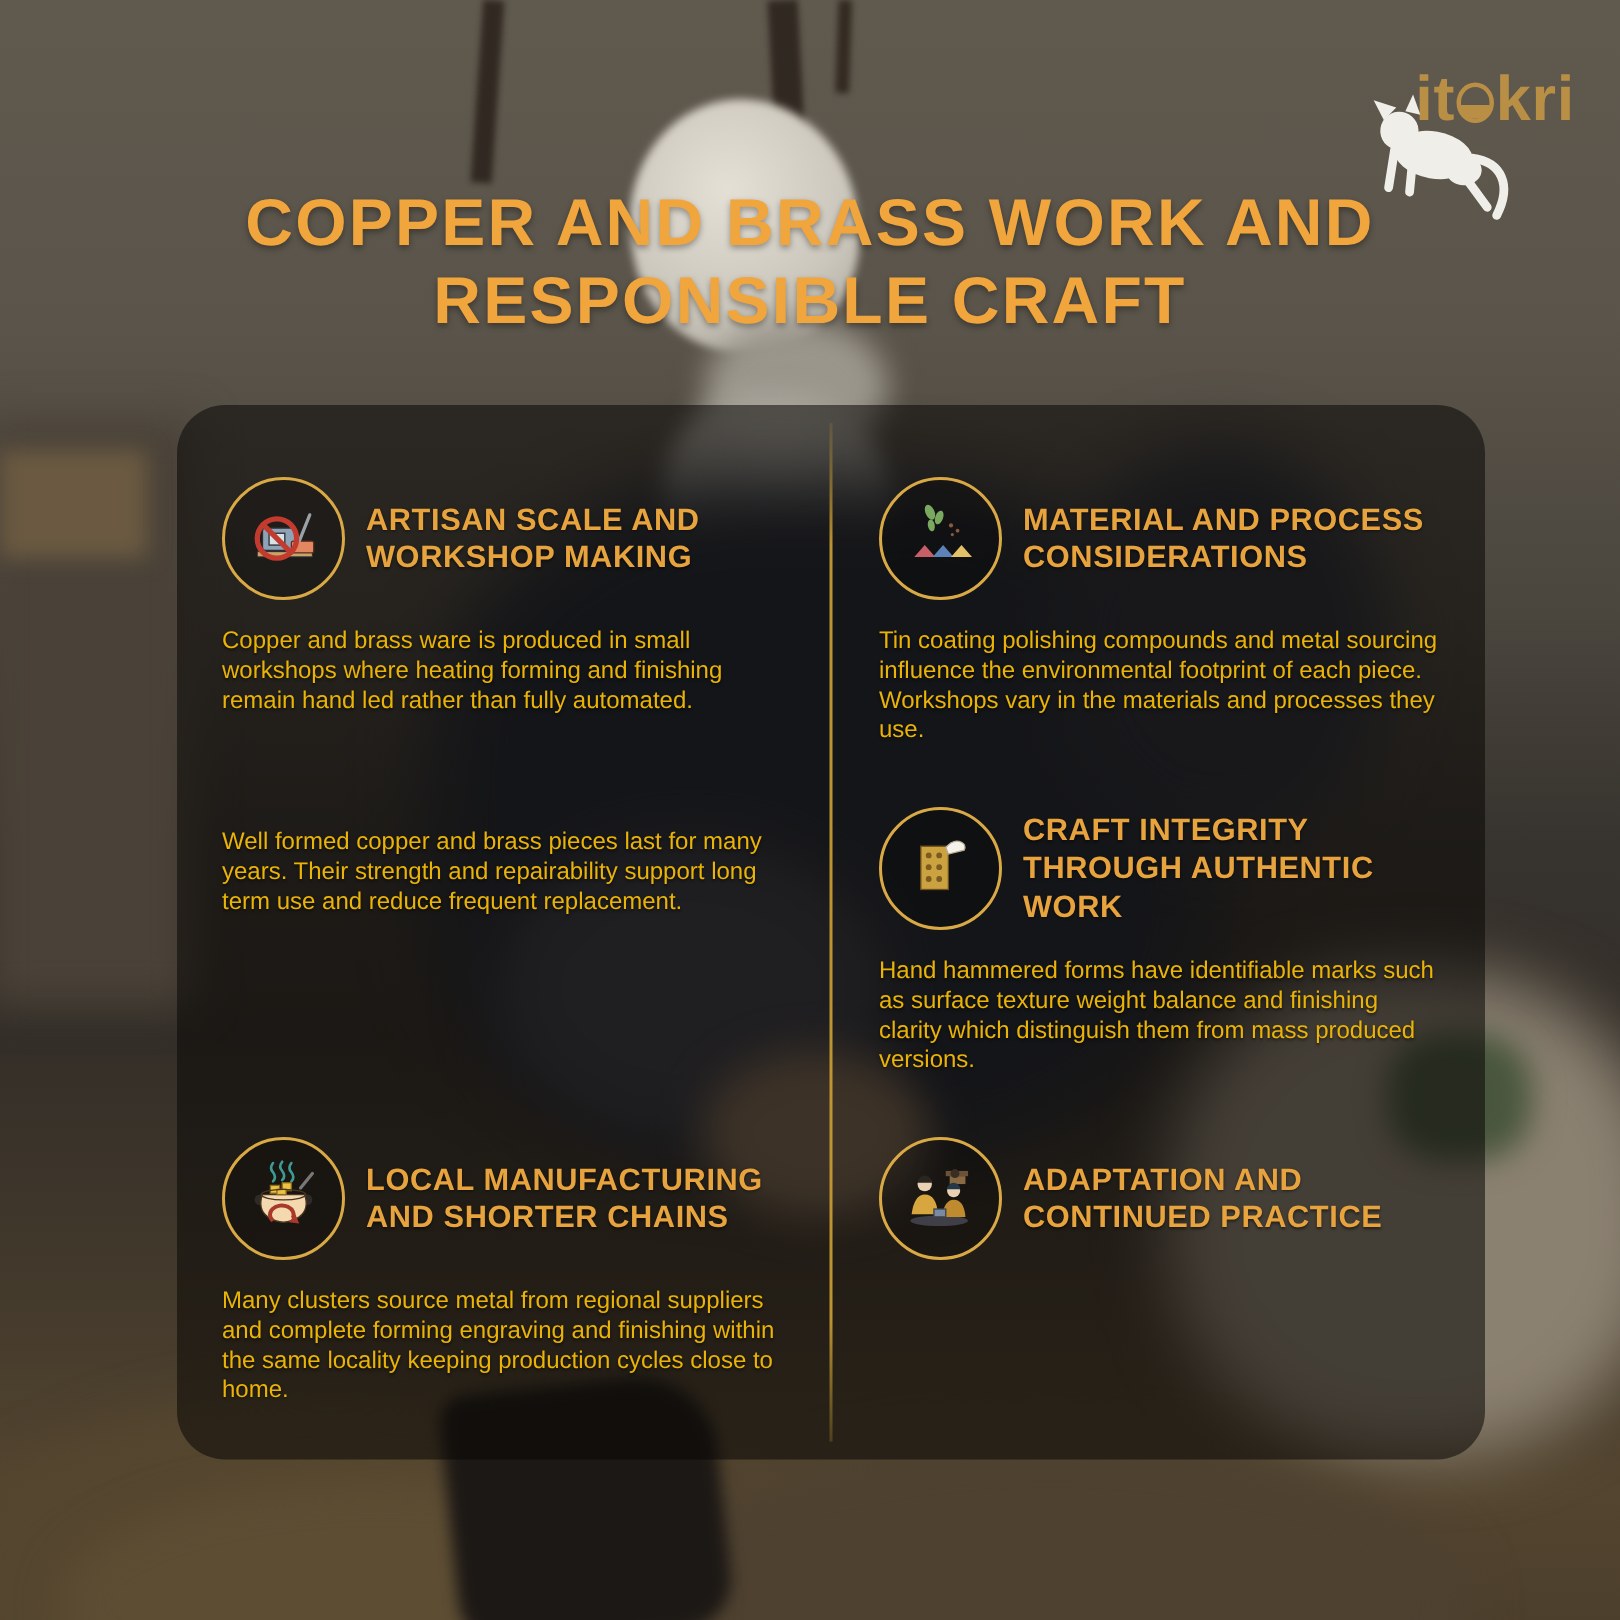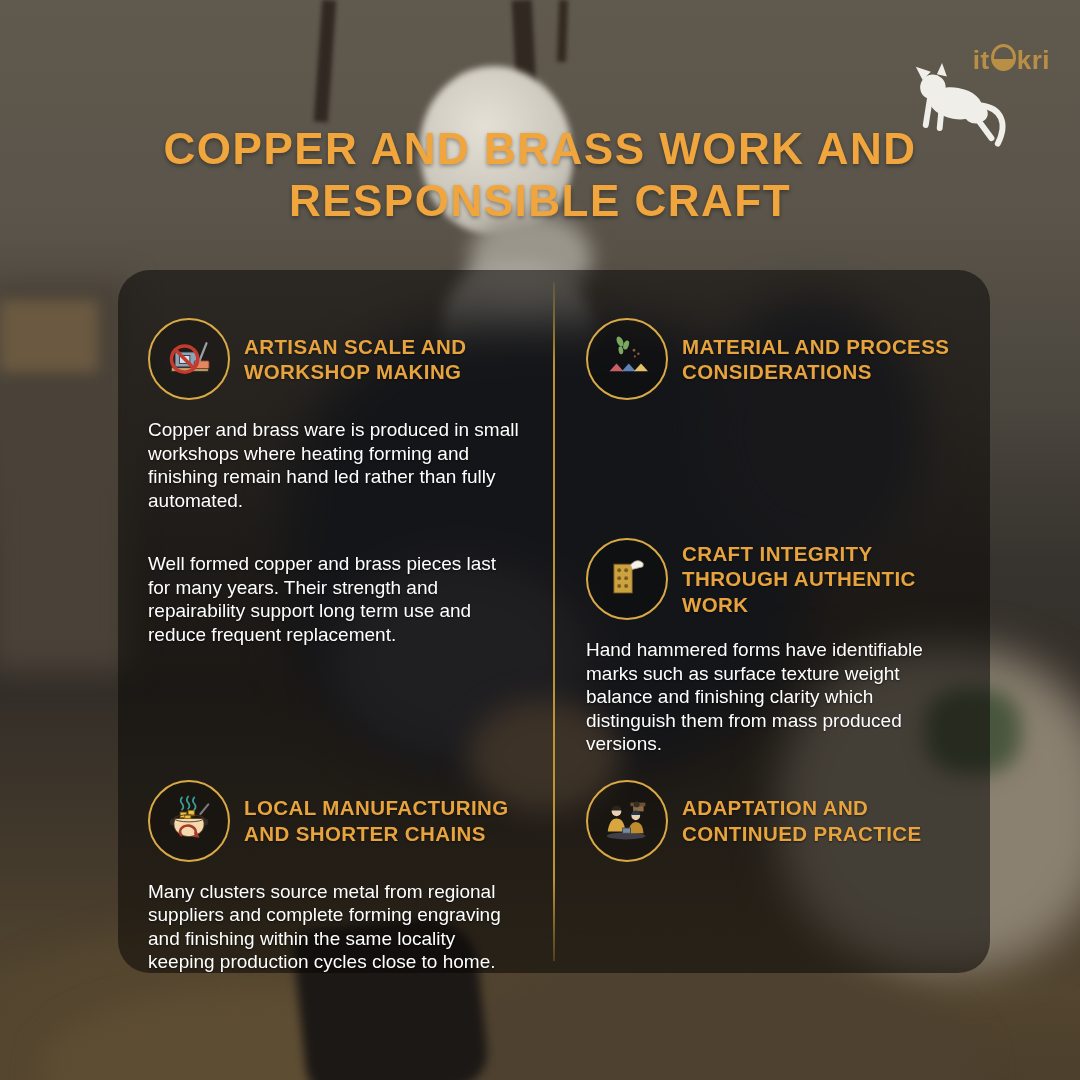--- a/index.html
+++ b/index.html
@@ -35,40 +35,40 @@
   .ph-anvil{left:300px;top:922px;width:182px;height:172px;background:#1c1815;border-radius:10% 30% 20% 20%;transform:rotate(-6deg);filter:blur(5px);}
 
   
   .title-wrap{position:absolute;left:0;right:0;top:94px;z-index:3;text-align:center;
     color:#F0A53D;font-weight:bold;font-size:44px;line-height:1.17;letter-spacing:1.5px;
     text-shadow:0 2px 4px rgba(0,0,0,.35);}
   .title-wrap span{display:block;}
 
   
   .logo{position:absolute;top:36px;right:26px;z-index:4;width:150px;height:120px;}
-  .wordmark{position:absolute;top:6px;right:4px;color:#B98E45;font-weight:bold;font-size:26px;letter-spacing:.5px;}
+  .wordmark{position:absolute;top:6px;right:4px;color:#B98E45;font-weight:bold;font-size:42px;letter-spacing:.5px;}
   .basket-o{display:inline-block;width:19px;height:21px;border:3.5px solid #B98E45;border-radius:50%;
     background:linear-gradient(to top,#B98E45 44%,transparent 44%);transform:translateY(2px);margin:0 1px;}
   .cat{position:absolute;left:-4px;top:24px;width:118px;height:98px;opacity:.96;transform:rotate(-4deg);}
 
   
   .panel{position:absolute;left:118px;top:270px;width:872px;height:703px;z-index:2;
     background:rgba(10,8,5,0.55);border-radius:32px;box-sizing:border-box;
     padding:46px 30px 0 30px;overflow:hidden;}
   .divider{position:absolute;left:50%;top:12px;bottom:12px;width:2px;transform:translateX(-1px);
     background:linear-gradient(180deg,rgba(197,154,51,.15),rgba(197,154,51,.95) 12%,rgba(197,154,51,.95) 88%,rgba(197,154,51,.25));}
   .sections{display:grid;grid-template-columns:1fr 1fr;column-gap:64px;row-gap:22px;position:relative;}
   .section{min-height:198px;}
   .sec-head{display:flex;align-items:center;gap:14px;min-height:86px;}
   .icon-circle{width:82px;height:82px;box-sizing:border-box;flex:0 0 auto;border:2px solid #D9A946;
     border-radius:50%;display:flex;align-items:center;justify-content:center;background:rgba(0,0,0,.22);}
   .icon-circle svg{width:56px;height:56px;}
   .sec-title{margin:0;color:#E7A33D;font-size:20.5px;font-weight:bold;letter-spacing:.4px;line-height:1.24;
     text-shadow:0 1px 2px rgba(0,0,0,.5);}
-  .sec-body{margin:16px 0 0 0;color:#ffffff;font-size:19px;line-height:1.24;
+  .sec-body{margin:16px 0 0 0;color:#eab308;font-size:16px;line-height:1.24;
     text-shadow:0 1px 2px rgba(0,0,0,.55);}
 </style>
 </head>
 <body>
 
 <div class="bg">
   <div class="blob ph-tool1"></div>
   <div class="blob ph-tool2"></div>
   <div class="blob ph-tool3"></div>
   <div class="blob ph-bench"></div>
@@ -147,20 +147,21 @@
                 <circle cx="45" cy="26" r="1.4"></circle>
                 <circle cx="41" cy="29" r="1.2"></circle>
       </g>
       <polygon points="12,46 20,37 28,46" fill="#c95f66"></polygon>
       <polygon points="26,46 34,37 42,46" fill="#5d82b8"></polygon>
       <polygon points="40,46 48,37 56,46" fill="#e3c169"></polygon>
     </svg>
   </div>
       <h3 class="sec-title">MATERIAL AND PROCESS CONSIDERATIONS</h3>
     </div>
+    <p class="sec-body">Tin coating polishing compounds and metal sourcing influence the environmental footprint of each piece. Workshops vary in the materials and processes they use.</p>
   </div>
 
   <div class="section">
     <p class="sec-body">Well formed copper and brass pieces last for many years. Their strength and repairability support long term use and reduce frequent replacement.</p>
   </div>
 
   <div class="section">
     <div class="sec-head">
       <div class="icon-circle">
     <svg viewBox="0 0 64 64">

